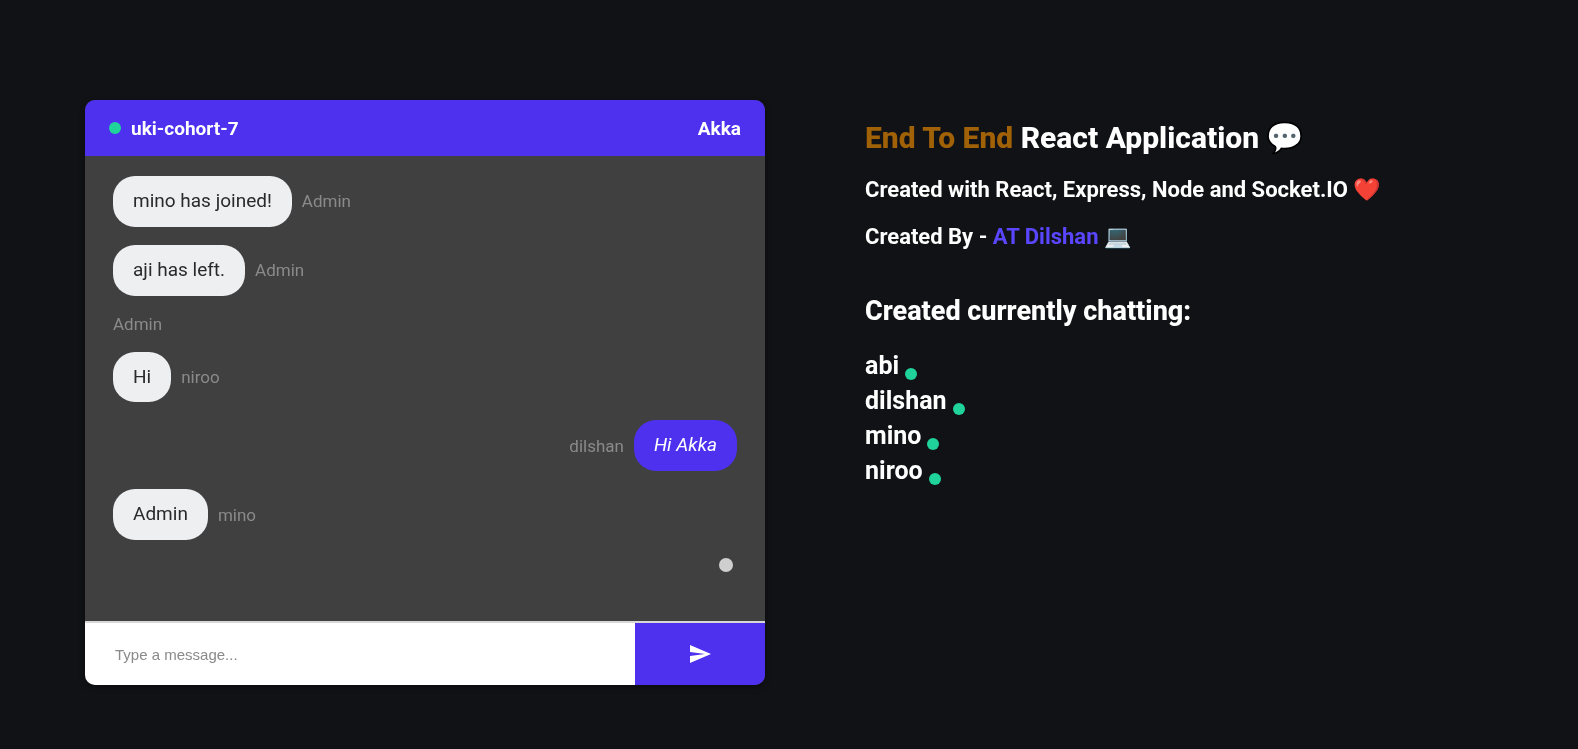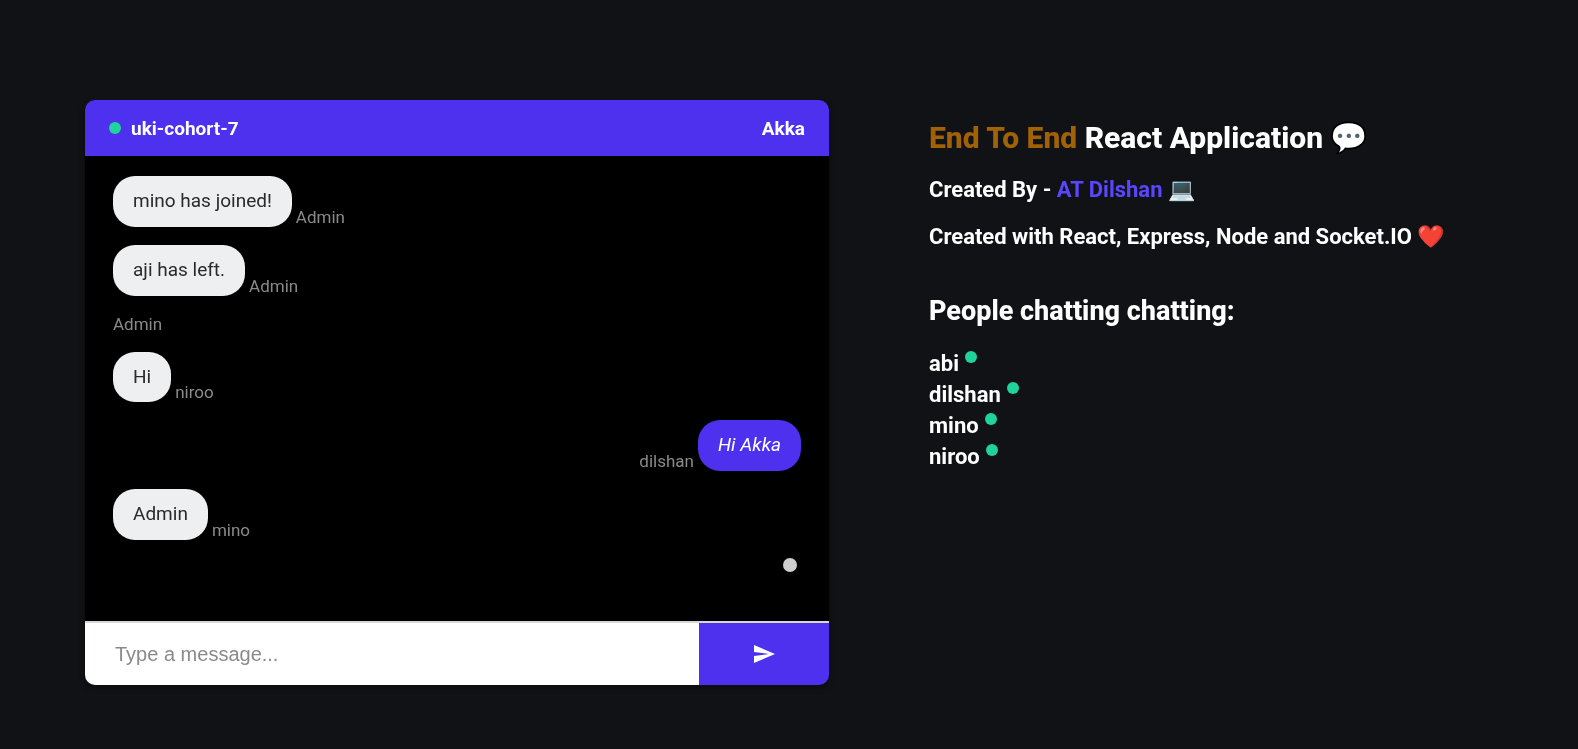--- a/index.html
+++ b/index.html
@@ -11,27 +11,27 @@
     overflow: hidden;
     display: flex;
     gap: 100px;
     padding-left: 85px;
     padding-top: 100px;
     color: #fff;
   }
 
   
   .chat {
-    width: 744px;
+    width: 680px;
     height: 585px;
     border-radius: 10px;
     overflow: hidden;
     display: flex;
     flex-direction: column;
-    background: #000000;
+    background: #404040;
     box-shadow: 0 2px 6px rgba(0,0,0,.4);
   }
   .chat-header {
     background: #4e30ef;
     color: #fff;
     font-weight: 700;
     font-size: 19px;
     display: flex;
     align-items: center;
     padding: 0 24px;
@@ -61,21 +61,21 @@
     padding: 20px 28px 10px 28px;
     display: flex;
     flex-direction: column;
     gap: 18px;
   }
   
   .messages::-webkit-scrollbar { width: 16px; }
   .messages::-webkit-scrollbar-track { background: #f5f5f5; }
   .messages::-webkit-scrollbar-thumb { background: #c9c9c9; border-radius: 2px; }
 
-  .row { display: flex; align-items: flex-end; gap: 4px; }
+  .row { display: flex; align-items: center; gap: 10px; }
   .row.right { justify-content: flex-end; }
   .bubble {
     padding: 14px 20px;
     border-radius: 22px;
     font-size: 19px;
     line-height: 1.2;
     max-width: 70%;
   }
   .bubble.grey { background: #eeeff1; color: #2a2a2a; }
   .bubble.blue  { background: #4e30ef; color: #fff; font-style: italic; }
@@ -93,21 +93,21 @@
 
   .input-bar {
     display: flex;
     border-top: 2px solid #d7d7d7;
     height: 64px;
   }
   .input-bar input {
     flex: 1;
     border: none;
     outline: none;
-    font-size: 20px;
+    font-size: 15px;
     padding: 0 30px;
     color: #333;
   }
   .input-bar input::placeholder { color: #8a8a8a; }
   .send-btn {
     width: 130px;
     background: #4e30ef;
     display: flex;
     align-items: center;
     justify-content: center;
@@ -133,23 +133,23 @@
   }
   .side .line .author { color: #5a46ff; }
   .side h2 {
     font-size: 27px;
     font-weight: 800;
     margin-top: 46px;
     margin-bottom: 24px;
   }
   .people { display:flex; flex-direction:column; gap:6px; }
   .person {
-    font-size: 22px;
-    font-weight: 700;
-    display:flex; align-items:flex-start; gap:6px;
+    font-size: 25px;
+    font-weight: 700;
+    display:flex; align-items:flex-end; gap:6px;
   }
 </style>
 </head>
 <body>
 
 <div class="chat">
   <div class="chat-header">
     <div class="room">
       <span class="dot-green"></span>
       <span>uki-cohort-7</span>
@@ -192,26 +192,26 @@
       </svg>
     </div>
   </div>
 </div>
 
 <div class="side">
   <h1>
     <span class="accent">End To End</span>
     <span>React Application 💬</span>
   </h1>
+  <div class="line">Created with React, Express, Node and Socket.IO ❤️</div>
   <div class="line">
     <span>Created By - </span><span class="author">AT Dilshan</span><span> 💻</span>
   </div>
-  <div class="line">Created with React, Express, Node and Socket.IO ❤️</div>
-
-  <h2>People chatting chatting:</h2>
+
+  <h2>Created currently chatting:</h2>
   <div class="people" id="people">
       <div class="person">
         <span>abi</span>
         <span class="dot-green"></span>
       </div>
       <div class="person">
         <span>dilshan</span>
         <span class="dot-green"></span>
       </div>
       <div class="person">

